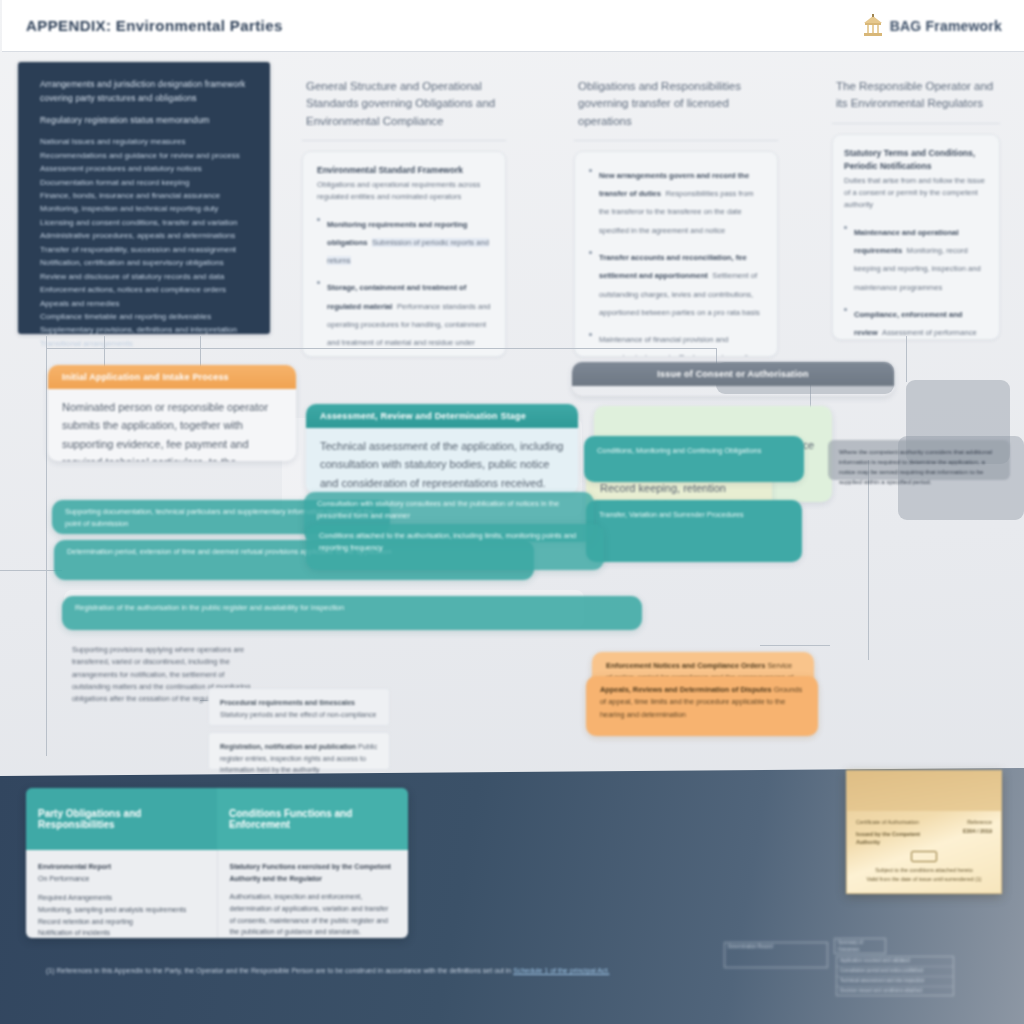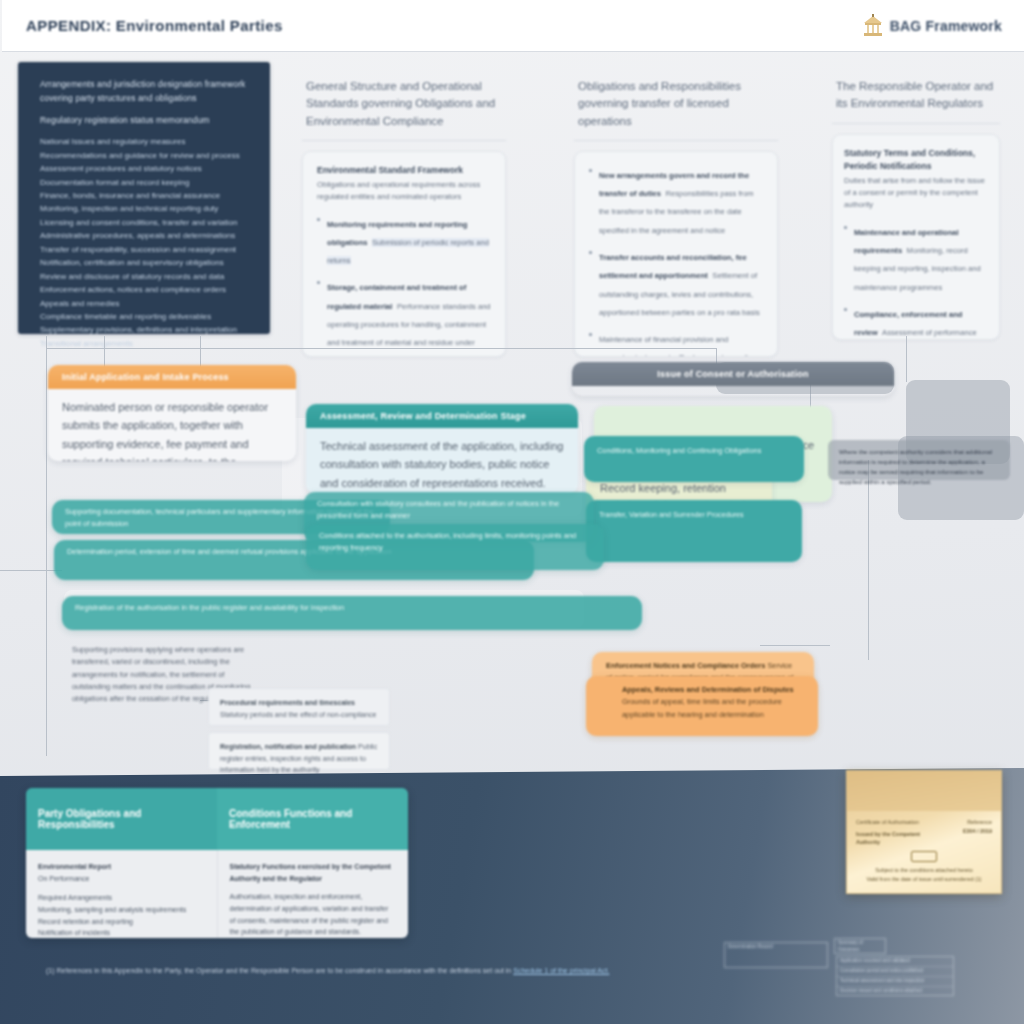--- a/index.html
+++ b/index.html
@@ -350,21 +350,21 @@
   <div class="grayblock blur3" style="left:828px; top:440px; width:182px; height:40px;">
     <div class="tx">Where the competent authority considers that additional information is required to determine the application, a notice may be served requiring that information to be supplied within a specified period.</div>
   </div>
 
   <div class="orangeblock blur3" style="left:592px; top:652px; width:222px; height:54px; background:#f9c48b;">
     <div class="tx">
       <span style="font-weight:bold;color:#4e3a1e">Enforcement Notices and Compliance Orders</span>
       <span>Service of notice, period for compliance and the consequences of failure to comply with the requirements specified</span>
     </div>
   </div>
-  <div class="orangeblock blur3" style="left:586px; top:676px; width:232px; height:60px;padding-left:22px;">
+  <div class="orangeblock blur3" style="left:586px; top:676px; width:232px; height:60px;">
     <div class="tx">
       <span style="font-weight:bold;color:#4e3a1e">Appeals, Reviews and Determination of Disputes</span>
       <span>Grounds of appeal, time limits and the procedure applicable to the hearing and determination</span>
     </div>
   </div>
 
   <div id="band"></div>
 
   <div id="bottom-card" class="blur3">
     <div class="hdr">

